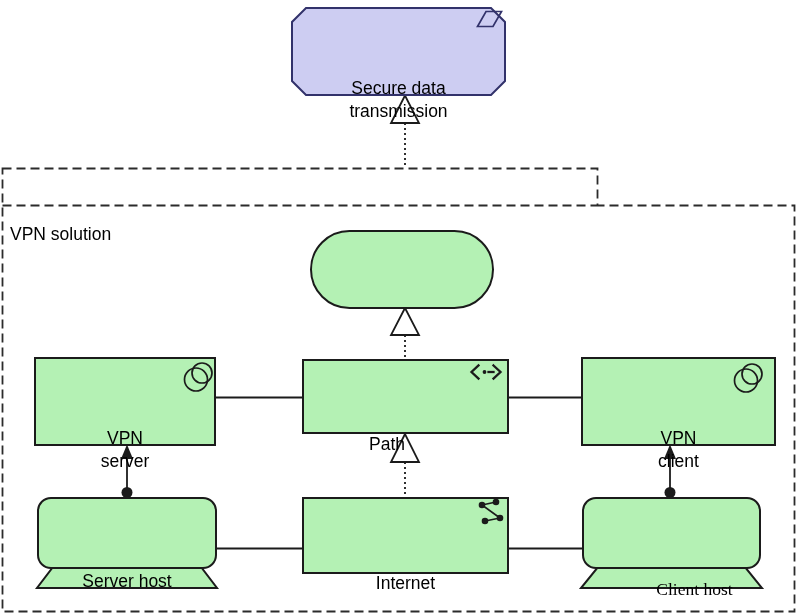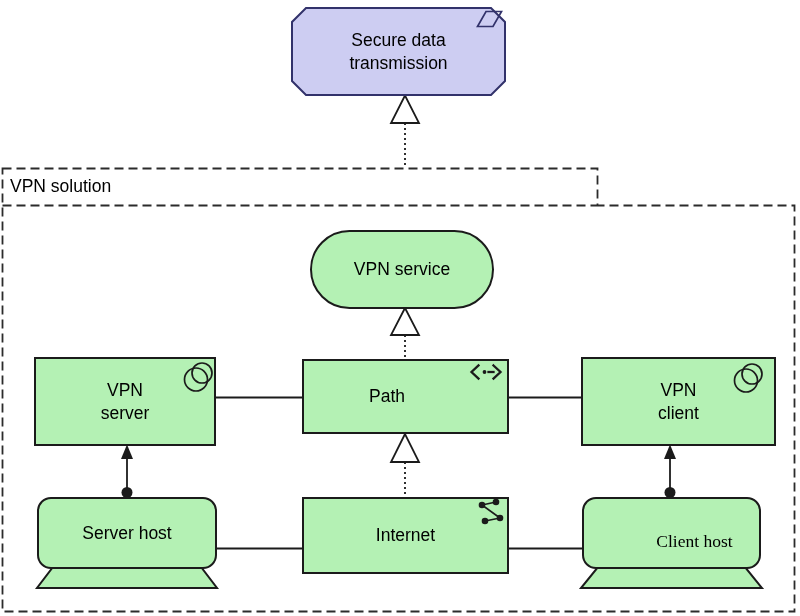--- a/index.html
+++ b/index.html
@@ -18,20 +18,21 @@
   .solid-rel{stroke:#1b1b1b;stroke-width:1.8;fill:none;}
   .hollow-tri{fill:#ffffff;stroke:#1b1b1b;stroke-width:1.8;stroke-linejoin:miter;}
   .filled{fill:#1b1b1b;stroke:none;}
   .icon-line{stroke:#1b1b1b;stroke-width:1.7;fill:none;}
   .icon-thick{stroke:#1b1b1b;stroke-width:2.3;fill:none;stroke-linecap:square;stroke-linejoin:miter;}
   
   .lbl{
     position:absolute;display:flex;align-items:center;justify-content:center;
     text-align:center;font-size:17.5px;line-height:1.28;white-space:pre-line;
     pointer-events:none;
+    margin-top:48px;
   }
   .lbl-secure{left:292px;top:8px;width:213px;height:87px;}
   .lbl-group{left:10px;top:169px;width:300px;height:35px;justify-content:flex-start;text-align:center;}
   .lbl-service{left:311px;top:231px;width:182px;height:77px;}
   .lbl-server{left:35px;top:358px;width:180px;height:87px;}
   .lbl-path{left:303px;top:360px;width:168px;height:73px;}
   .lbl-client{left:582px;top:358px;width:193px;height:87px;}
   .lbl-serverhost{left:38px;top:498px;width:178px;height:70px;}
   .lbl-internet{left:303px;top:498px;width:205px;height:75px;}
   .lbl-clienthost{left:606px;top:498px;width:177px;height:86px;font-family:Liberation Serif, serif;}
@@ -100,21 +101,20 @@
       <circle class="filled" cx="500" cy="518" r="3.3"></circle>
     </g>
 
     <polygon class="tech-shape" points="598,567 745,567 762,588 581,588" fill="#b4f1b4"></polygon>
     <rect class="tech-shape" x="583" y="498" width="177" height="70" rx="13" ry="13" fill="#b4f1b4"></rect>
   </svg>
 
   <div class="lbl lbl-secure">Secure data
 transmission</div>
   <div class="lbl lbl-group">VPN solution</div>
-  <div class="lbl lbl-service">VPN service</div>
   <div class="lbl lbl-server">VPN
 server</div>
   <div class="lbl lbl-path">Path</div>
   <div class="lbl lbl-client">VPN
 client</div>
   <div class="lbl lbl-serverhost">Server host</div>
   <div class="lbl lbl-internet">Internet</div>
   <div class="lbl lbl-clienthost">Client host</div>
 
 </div>

